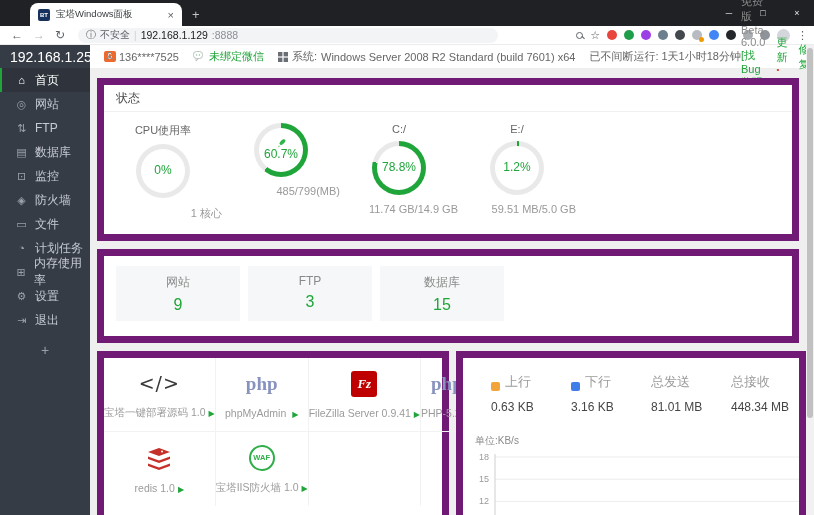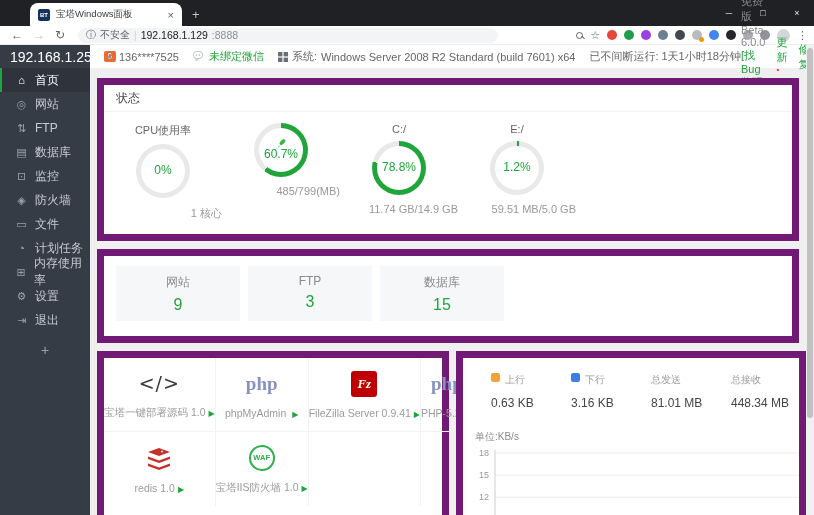--- a/index.html
+++ b/index.html
@@ -82,21 +82,21 @@
   .ic-code { font-size:19px; color:#3a3a3a; letter-spacing:1px; font-family:"DejaVu Sans",sans-serif; }
   .ic-iis { font-size:19px; color:#1c1c1c; font-family:"Liberation Serif","DejaVu Serif",serif; }
   .ic-php { font-size:19px; font-weight:bold; color:#8892be; font-family:"Liberation Serif","DejaVu Serif",serif; }
   .ic-fz { width:26px; height:26px; background:#bf0000; border-radius:3px; color:#fff; font-size:13px; font-style:italic; font-weight:bold; font-family:"Liberation Serif","DejaVu Serif",serif; display:flex; align-items:center; justify-content:center; }
   .ic-waf { width:26px; height:26px; border:2px solid #2fae49; border-radius:50%; color:#2fae49; font-size:7.5px; font-weight:bold; display:flex; align-items:center; justify-content:center; }
   .sw-label { font-size:10.5px; color:#9b9b9b; white-space:nowrap; }
   .sw-mark { font-size:8px; margin-left:3px; }
 
   .tr-legend { display:flex; padding:15px 8px 0; }
   .tr-col { width:25%; padding-left:20px; }
-  .tr-label { font-size:10px; color:#9b9b9b; display:flex; align-items:flex-start; gap:5px; }
+  .tr-label { font-size:13px; color:#9b9b9b; display:flex; align-items:flex-end; gap:5px; }
   .chip { width:9px; height:9px; border-radius:2px; display:inline-block; }
   .tr-value { font-size:12px; color:#454545; margin-top:9px; }
   .unit { font-size:10px; color:#8a8a8a; margin:20px 0 3px 12px; }
   .chart-wrap { margin-left:6px; }
 
   
   .scrollbar { position:absolute; top:45px; right:0; width:8px; bottom:0; background:#f1f1f1; }
   .scroll-thumb { position:absolute; top:3px; left:1px; width:6px; height:370px; background:#c1c1c1; border-radius:3px; cursor:grab; }
 </style>
 </head>

